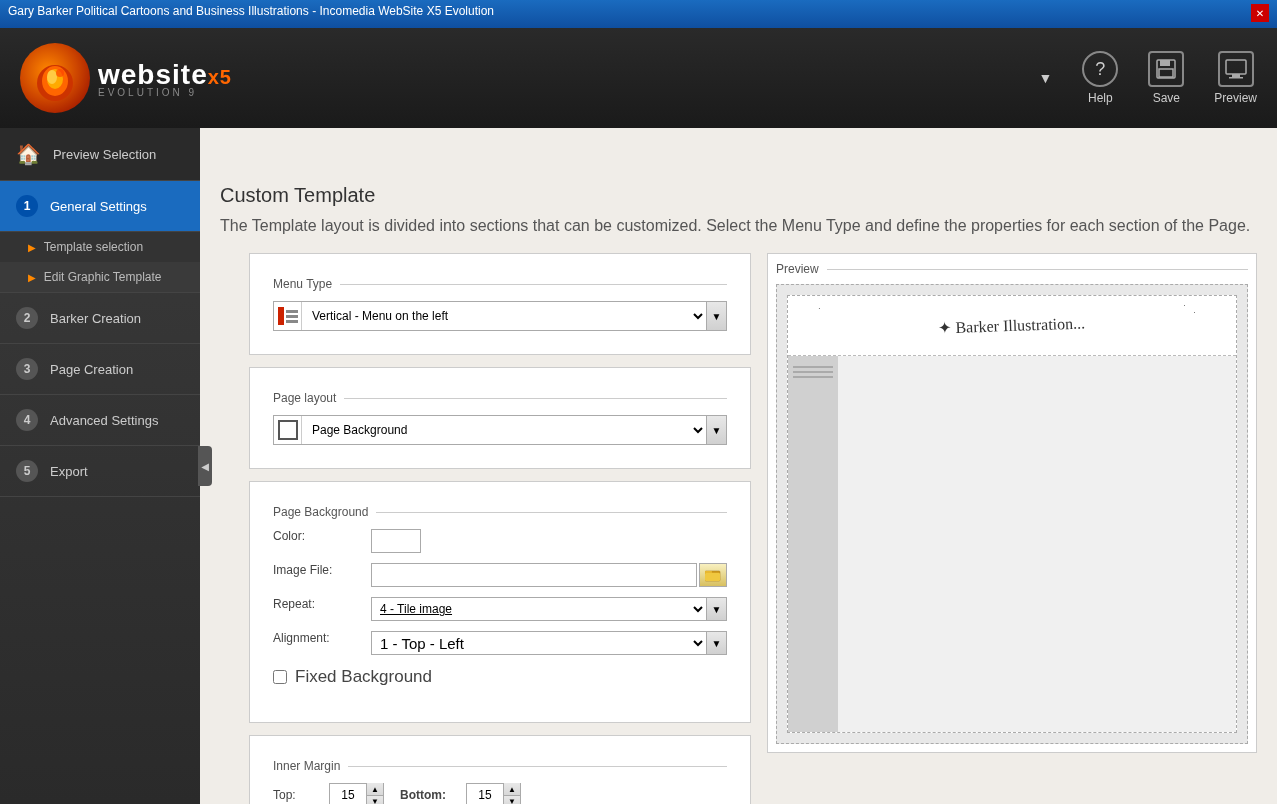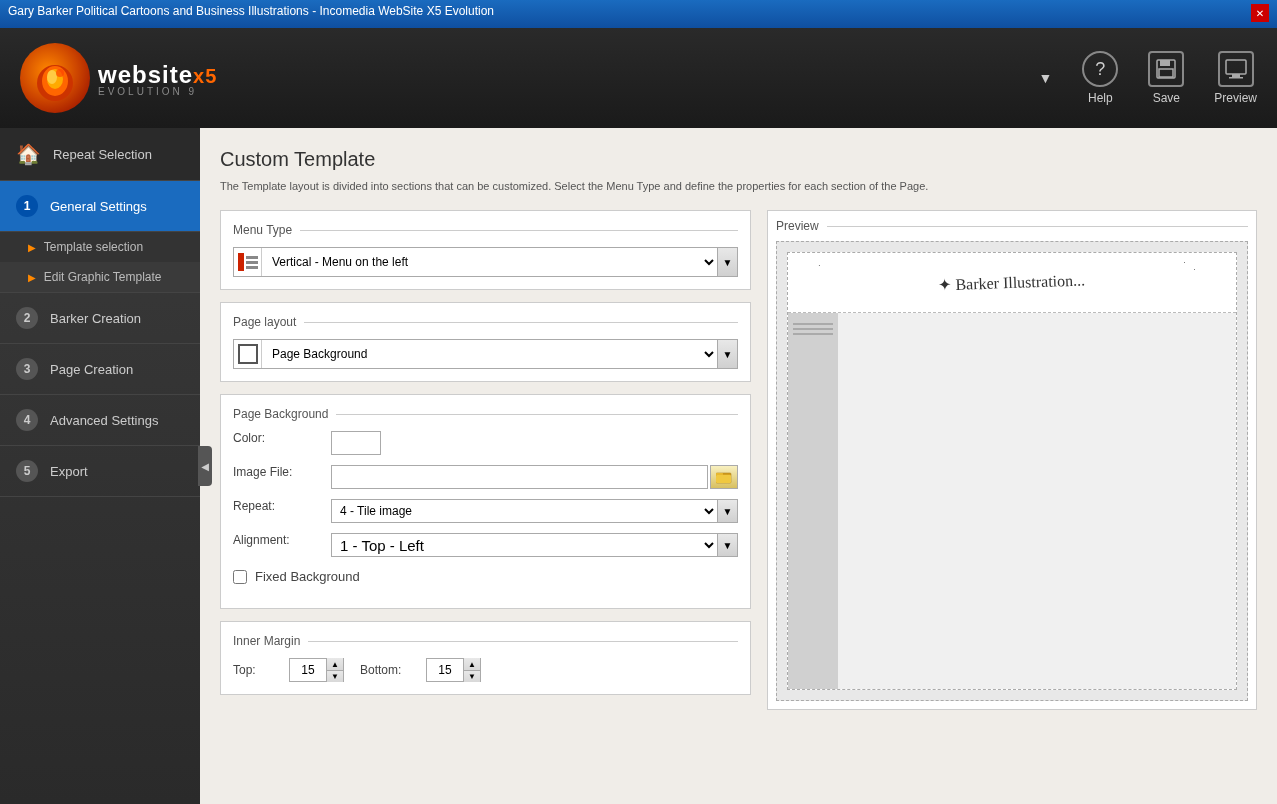--- a/index.html
+++ b/index.html
@@ -159,47 +159,49 @@
 
     
     #content {
       flex: 1;
       background: #f0ede8;
       overflow-y: auto;
       padding: 20px;
     }
     #page-title-area {
       margin-bottom: 16px;
+      margin-top: 36px;
     }
     #page-title {
       font-size: 20px;
       font-weight: normal;
       color: #333;
       margin-bottom: 8px;
     }
     #page-desc {
-      font-size: 11px;
+      font-size: 16px;
       color: #555;
       line-height: 1.4;
     }
 
     
     #two-col {
       display: flex;
       gap: 16px;
     }
     #left-col { flex: 1; }
     #right-col { width: 490px; }
 
     
     .section-box {
       background: white;
       border: 1px solid #ccc;
-      padding: 12px;
+      padding: 23px;
       margin-bottom: 12px;
+      margin-left: 29px;
     }
     .section-label {
       font-size: 12px;
       color: #555;
       margin-bottom: 10px;
       display: flex;
       align-items: center;
       gap: 8px;
     }
     .section-label::after {
@@ -301,21 +303,21 @@
     .checkbox-row {
       display: flex;
       align-items: center;
       gap: 8px;
       margin: 12px 0;
     }
     .checkbox-row input[type="checkbox"] {
       width: 14px;
       height: 14px;
     }
-    .checkbox-label { font-size: 13px; color: #444; }
+    .checkbox-label { font-size: 17px; color: #444; }
 
     
     .inner-margin-row {
       display: flex;
       align-items: center;
       gap: 16px;
     }
     .margin-field {
       display: flex;
       align-items: center;
@@ -454,21 +456,21 @@
       <svg width="50" height="50" viewBox="0 0 50 50">
         <ellipse cx="25" cy="30" rx="18" ry="18" fill="#cc3300"></ellipse>
         <ellipse cx="25" cy="28" rx="13" ry="15" fill="#ff6600"></ellipse>
         <ellipse cx="25" cy="26" rx="8" ry="10" fill="#ffaa00"></ellipse>
         <ellipse cx="22" cy="24" rx="5" ry="7" fill="#ffcc44"></ellipse>
         <circle cx="30" cy="20" r="4" fill="#ff4400" opacity="0.7"></circle>
       </svg>
     </div>
     <div id="logo-text-area">
       <div id="logo-websitex5">
-        <span style="color:white;font-size:24px;font-weight:bold;font-family:Arial;">website</span><span style="color:#ff6600;font-size:20px;font-weight:bold;font-family:Arial;">x5</span>
+        <span style="color:white;font-size:28px;font-weight:bold;font-family:Arial;">website</span><span style="color:#ff6600;font-size:20px;font-weight:bold;font-family:Arial;">x5</span>
       </div>
       <div id="logo-evolution" style="color:#888;font-size:10px;letter-spacing:3px;margin-top:-4px;">EVOLUTION 9</div>
     </div>
   </div>
   <div id="header-spacer"></div>
   <div id="header-actions">
 
     <button style="background:none;border:none;color:#ccc;cursor:pointer;font-size:14px;">▼</button>
     <button class="header-action-btn">
       <div class="header-action-icon" style="border:2px solid #888;border-radius:50%;width:36px;height:36px;display:flex;align-items:center;justify-content:center;font-size:18px;color:#ccc;">?</div>
@@ -496,21 +498,21 @@
     </button>
   </div>
 </div>
 
 <div id="main-layout">
 
   <div id="sidebar">
 
     <div class="sidebar-item" style="background:#2a2a2a;">
       <span style="font-size:20px;color:#ccc;">🏠</span>
-      <span class="sidebar-item-label">Repeat Selection</span>
+      <span class="sidebar-item-label">Preview Selection</span>
     </div>
 
     <div class="sidebar-item active">
       <div class="sidebar-item-number" style="background:#0050aa;color:white;border-radius:50%;width:22px;height:22px;display:flex;align-items:center;justify-content:center;font-size:12px;font-weight:bold;flex-shrink:0;">1</div>
       <span class="sidebar-item-label">General Settings</span>
     </div>
 
     <div class="sidebar-sub">
       <div class="sidebar-sub-item">
         <span class="arrow">▶</span>
@@ -612,21 +614,21 @@
                   <rect x="0" y="3" width="7" height="2" rx="0.5" fill="#e8b830"></rect>
                   <rect x="0" y="5" width="15" height="8" rx="1" fill="#f0c840"></rect>
                 </svg>
               </button>
             </div>
           </div>
 
           <div class="form-row">
             <span class="form-label">Repeat:</span>
             <div style="flex:1;display:flex;border:1px solid #aaa;height:24px;background:white;">
-              <select class="dropdown-text-select" style="flex:1;border:none;outline:none;font-size:12px;padding-left:4px;background:transparent;">
+              <select class="dropdown-text-select" style="flex:1;border:none;outline:none;font-size:12px;padding-left:4px;background:transparent;text-decoration:underline;">
                 <option>1 - No repeat</option>
                 <option>2 - Repeat horizontally</option>
                 <option>3 - Repeat vertically</option>
                 <option selected="">4 - Tile image</option>
               </select>
               <button class="dropdown-arrow-btn" style="width:20px;height:100%;background:linear-gradient(to bottom,#e8e8e8,#d0d0d0);border:none;border-left:1px solid #aaa;cursor:pointer;font-size:10px;">▼</button>
             </div>
           </div>
 
           <div class="form-row">
@@ -657,21 +659,21 @@
               <span class="margin-label">Top:</span>
               <div class="spinner-input">
                 <input type="text" class="spinner-value" value="15" style="">
                 <div class="spinner-btns">
                   <button class="spinner-btn">▲</button>
                   <button class="spinner-btn">▼</button>
                 </div>
               </div>
             </div>
             <div class="margin-field">
-              <span class="margin-label" style="width:60px;">Bottom:</span>
+              <span class="margin-label" style="width:60px;font-weight:bold;">Bottom:</span>
               <div class="spinner-input">
                 <input type="text" class="spinner-value" value="15" style="">
                 <div class="spinner-btns">
                   <button class="spinner-btn">▲</button>
                   <button class="spinner-btn">▼</button>
                 </div>
               </div>
             </div>
           </div>
         </div>

